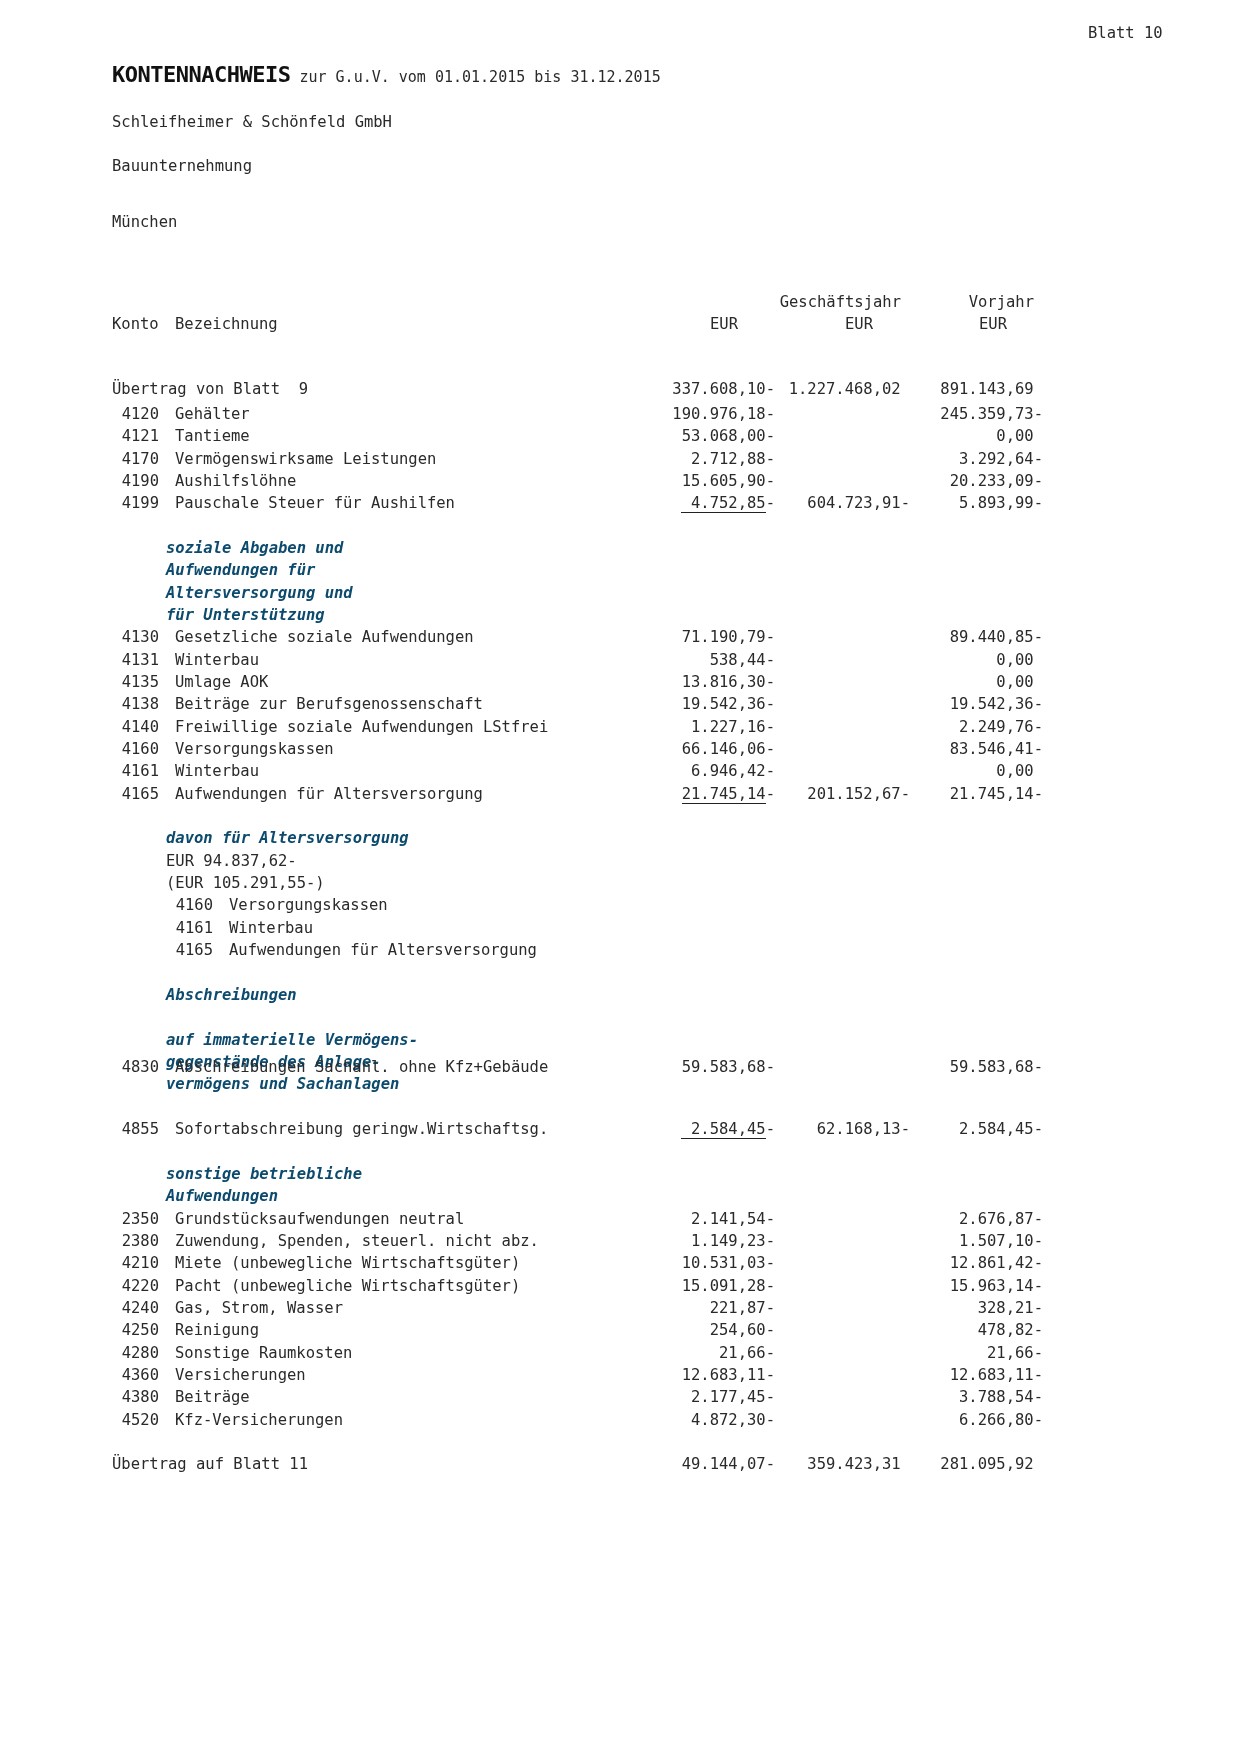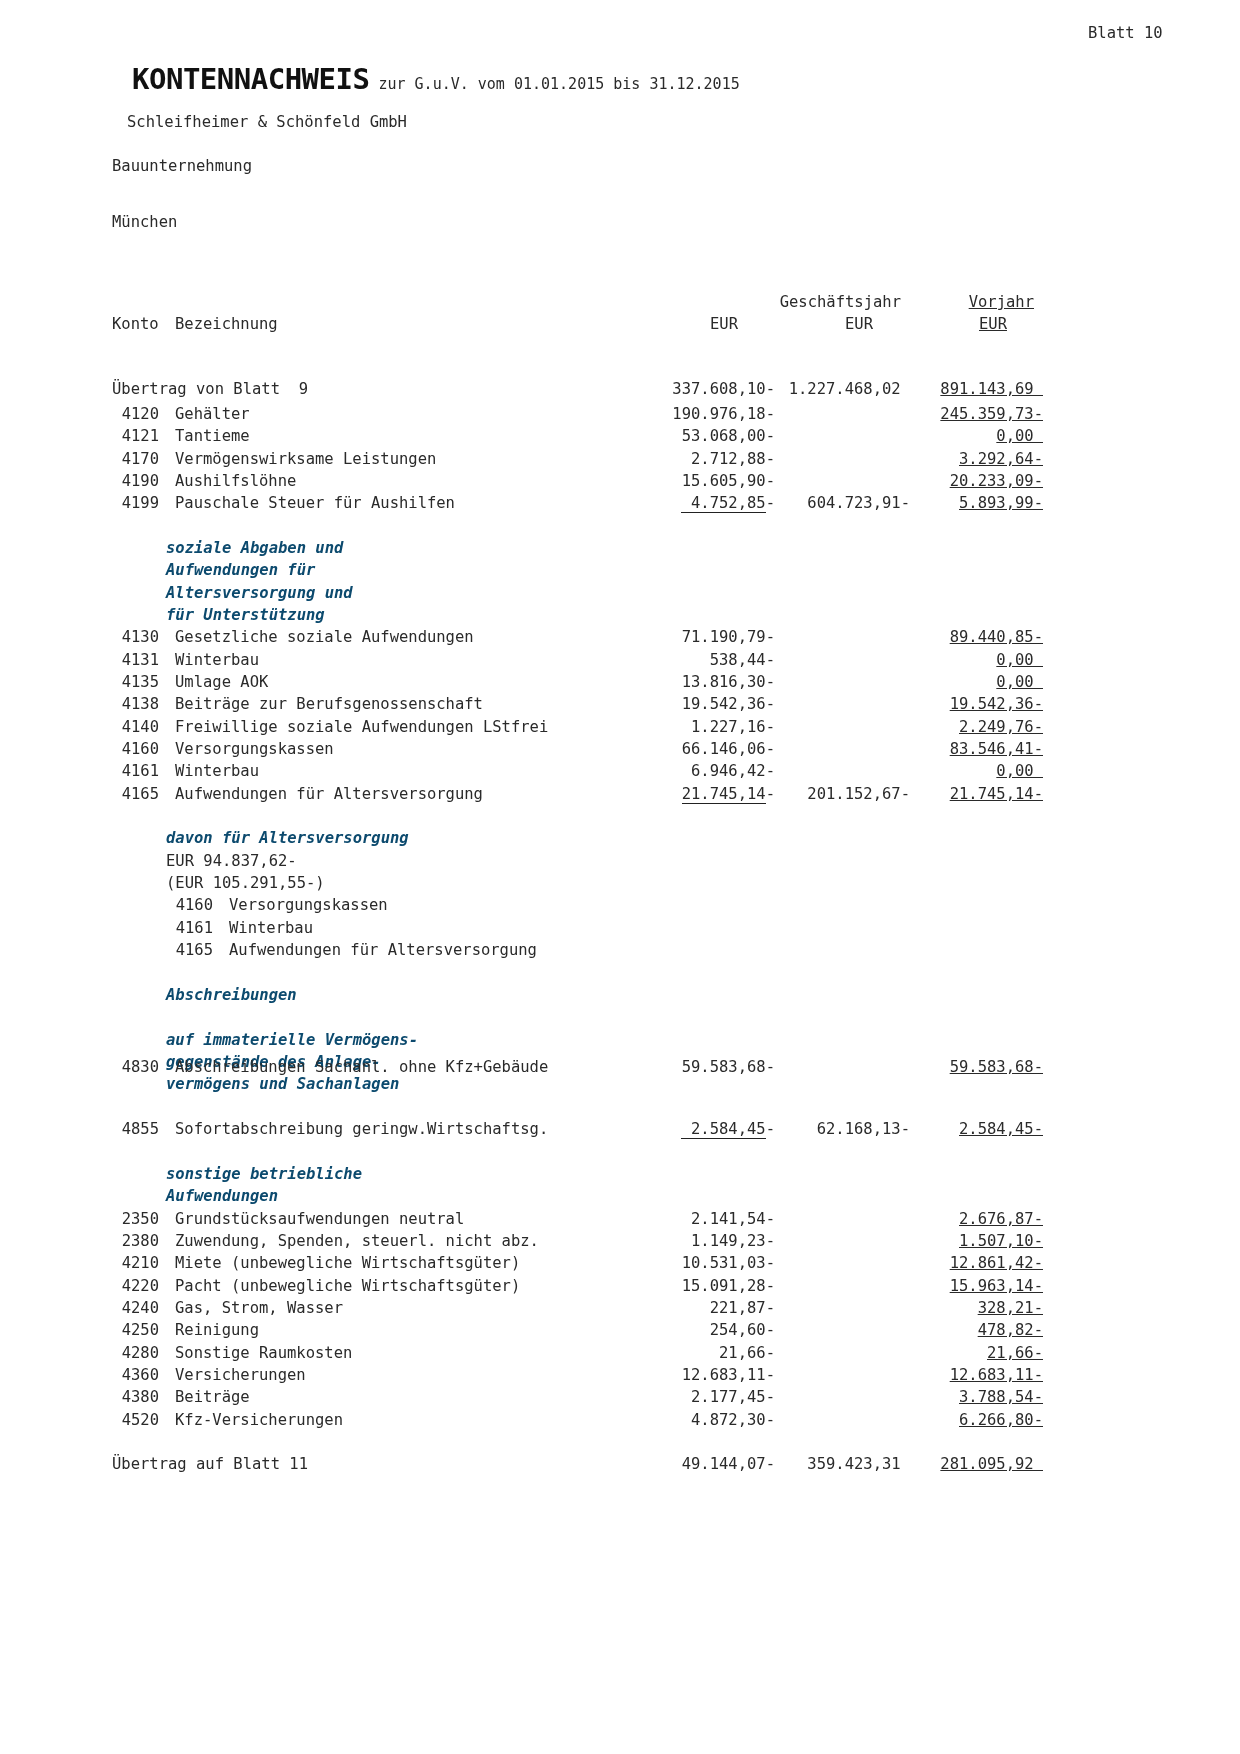--- a/index.html
+++ b/index.html
@@ -4,33 +4,33 @@
 <style>
   html, body { margin: 0; padding: 0; background: #ffffff; }
   body {
     width: 1240px; height: 1754px; position: relative; overflow: hidden;
     font-family: "DejaVu Sans Mono", "Liberation Mono", monospace;
     color: #2a2a2a; font-size: 15.5px;
   }
   .abs { position: absolute; white-space: pre; }
   .sheet-no { left: 1088px; top: 24px; }
   .title { left: 112px; top: 62px; }
-  .title .big { font-size: 29px; font-weight: bold; letter-spacing: -0.5px; color: #111; margin-left: 20px; }
+  .title .big { font-size: 22px; font-weight: bold; letter-spacing: -0.5px; color: #111; }
   .title .small { font-size: 15px; }
-  .company { left: 112px; top: 113px; margin-left: 15px; }
+  .company { left: 112px; top: 113px; }
   .ctype { left: 112px; top: 157px; text-align: center; }
   .city { left: 112px; top: 180px; margin-top: 33px; }
 
   .row { position: absolute; left: 0; width: 1240px; height: 22px; }
   .cell { position: absolute; white-space: pre; top: 0; line-height: 22px; }
   .konto { left: 112px; width: 47px; text-align: right; }
   .desc { left: 175px; }
   .c1 { right: 465px; text-align: right; }   
   .c2 { right: 330px; text-align: right; }   
-  .c3 { right: 197px; text-align: right; text-decoration: underline; }   
+  .c3 { right: 197px; text-align: right; }   
   .label-full { left: 112px; }
   .sec { left: 166px; font-weight: bold; color: #0c4a6e; font-style: italic; }
   .note { left: 166px; }
   .sub-konto { left: 166px; width: 47px; text-align: right; }
   .sub-desc { left: 229px; }
   .ul { border-bottom: 1.3px solid #222; margin-top: 24px; }
 </style>
 </head>
 <body>
 

